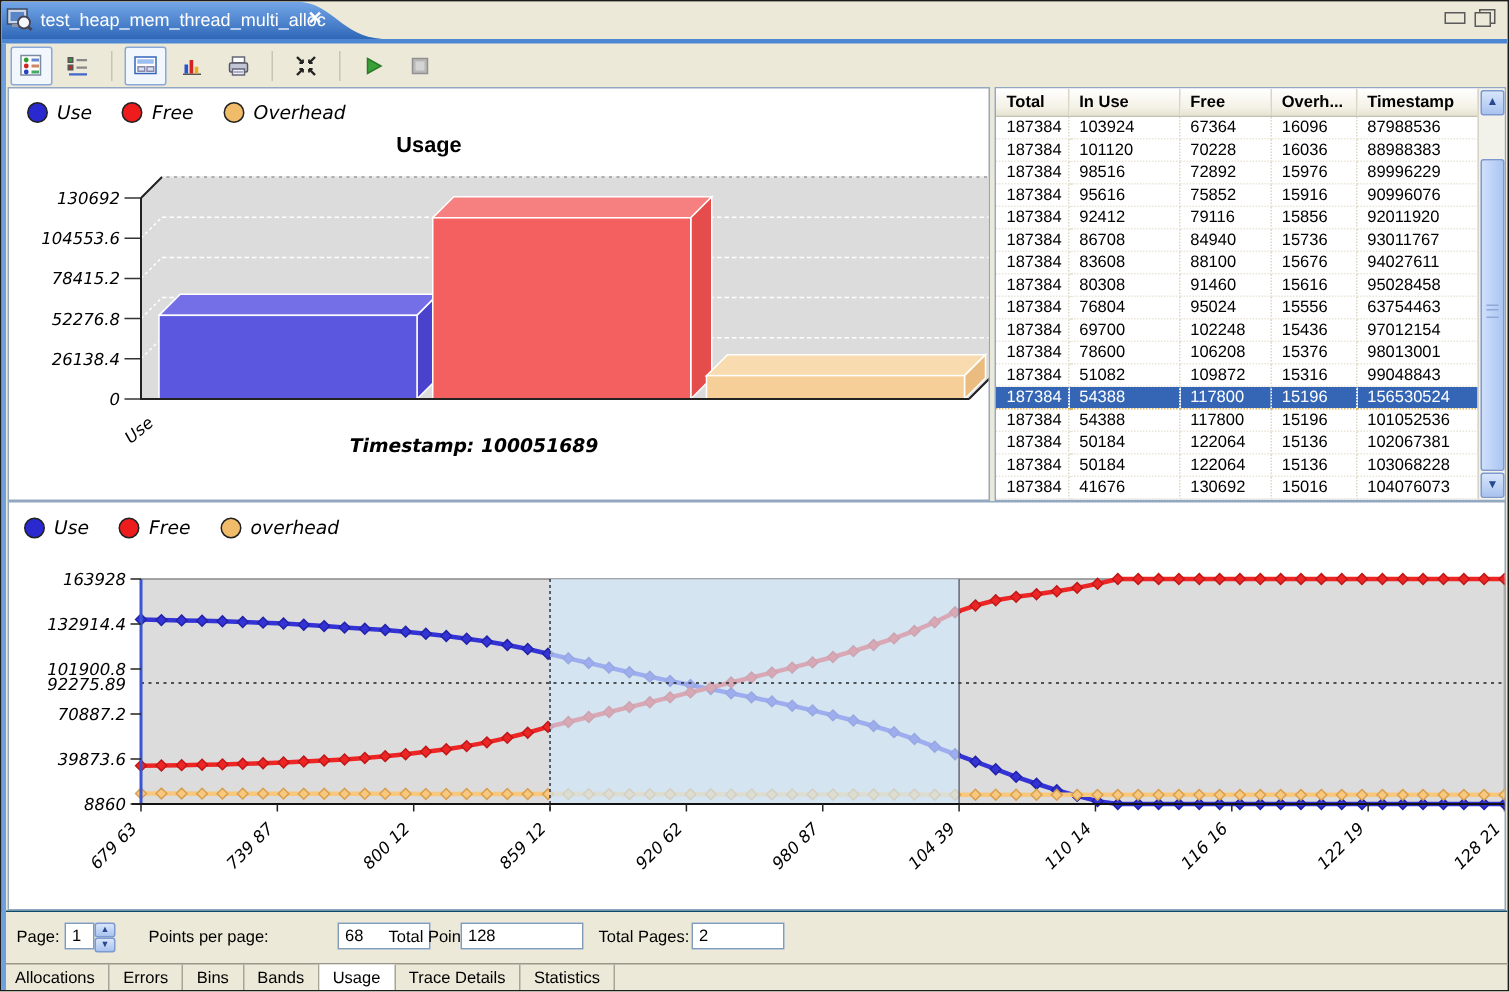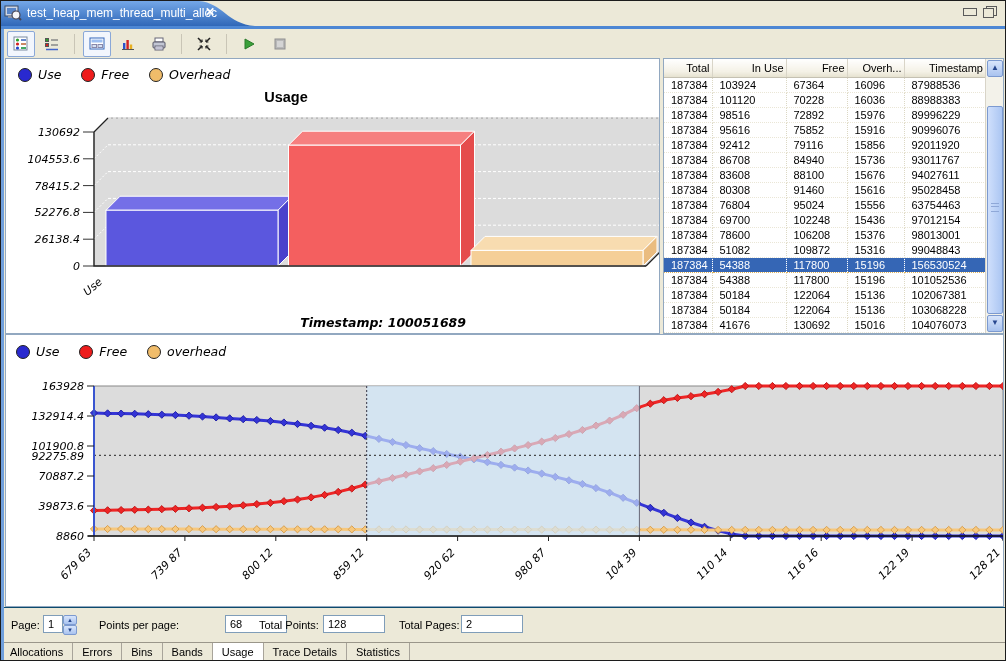--- a/index.html
+++ b/index.html
@@ -27,27 +27,27 @@
   #panel-table{left:662px;top:57px;width:341px;height:276px;}
   #panel-line{left:4px;top:333px;width:999px;height:273px;}
   .leftstrip{position:absolute;left:0;top:28px;bottom:0;width:3px;background:#6f9fdc;}
   
   .legend{position:absolute;display:flex;gap:20px;align-items:center;font:italic 12.5px "DejaVu Sans",sans-serif;color:#000;}
   #legend-top{left:12px;top:8px;}
   #legend-bottom{left:10px;top:9px;}
   .leg{display:flex;align-items:center;gap:6px;}
   .dot{display:inline-block;width:12px;height:12px;border-radius:50%;border:1px solid #222;}
   .chart-title{position:absolute;top:30px;left:130px;width:300px;text-align:center;font-weight:bold;font-size:14.5px;color:#000;}
-  .chart-subtitle{position:absolute;top:256px;left:160px;width:300px;text-align:right;font:bold italic 12.5px "DejaVu Sans",sans-serif;color:#000;}
+  .chart-subtitle{position:absolute;top:230px;left:160px;width:300px;text-align:center;font:bold italic 12.5px "DejaVu Sans",sans-serif;color:#000;}
   .axlbl{font-family:"DejaVu Sans",sans-serif;font-style:italic;font-size:11px;fill:#000;}
   svg.chart{position:absolute;left:0;top:0;}
   
   .tablewrap{position:absolute;left:0;top:0;right:17px;bottom:0;overflow:hidden;background:#fff;}
   table{border-collapse:collapse;table-layout:fixed;width:100%;font-size:11px;color:#000;}
-  th{height:18px;font-weight:normal;text-align:right;padding:0 2px 0 7px;background:linear-gradient(#ffffff,#f4f1e6 70%,#e6e2d0);border-right:1px solid #d9d5c8;border-bottom:1px solid #c5c1b2;white-space:nowrap;overflow:hidden;}
+  th{height:18px;font-weight:bold;text-align:left;padding:0 2px 0 7px;background:linear-gradient(#ffffff,#f4f1e6 70%,#e6e2d0);border-right:1px solid #d9d5c8;border-bottom:1px solid #c5c1b2;white-space:nowrap;overflow:hidden;}
   td{height:14px;line-height:14px;padding:0 2px 0 7px;border-right:1px dotted #dcd8c4;border-bottom:1px dotted #eae6d6;white-space:nowrap;overflow:hidden;}
   tr.sel td{background:#3566b5;color:#fff;border-right:1px dotted #4b79c2;border-top:1px dotted #e0b45c;border-bottom:1px dotted #e0b45c;}
   
   .sb{position:absolute;right:0;top:0;bottom:0;width:17px;background:#f3f2ea;border-left:1px solid #d8d4c8;}
   .sb-btn{position:absolute;left:1px;width:14px;height:15px;background:linear-gradient(#d8e5fb,#a9c3ef);border:1px solid #7c9ad0;border-radius:2px;color:#27478f;font-size:8px;line-height:14px;text-align:center;}
   .sb-up{top:1px;}
   .sb-down{bottom:1px;}
   .sb-thumb{position:absolute;left:1px;top:47px;height:206px;width:14px;background:linear-gradient(90deg,#cfdffc,#abc6f2);border:1px solid #7c9ad0;border-radius:2px;}
   .grip{position:absolute;left:3px;top:96px;width:8px;height:7px;border-top:1px solid #8fa8d8;border-bottom:1px solid #8fa8d8;}
   .grip::after{content:"";position:absolute;left:0;top:2px;width:8px;height:1px;background:#8fa8d8;}
@@ -447,21 +447,21 @@
     <span class="spin" style="left:42px">
       <input class="field" value="1" style="">
       <span class="spinbtns">
         <div>▲</div>
         <div>▼</div>
       </span>
     </span>
     <span class="lbl" style="left:98px">Points per page:</span>
     <input class="field" style="left: 181px; width: 62px; margin-left: 43px;" value="68">
     <span class="lbl" style="left:258px">Total Points:</span>
-    <input class="field" style="left: 322px; width: 62px;" value="128">
+    <input class="field" style="left: 306px; width: 82px;" value="128">
     <span class="lbl" style="left:398px">Total Pages:</span>
     <input class="field" style="left: 460px; width: 62px;" value="2">
   </div>
 
   <div class="btabs" id="bottom-tabs">
       <span class="btab">Allocations</span>
       <span class="btab">Errors</span>
       <span class="btab">Bins</span>
       <span class="btab">Bands</span>
       <span class="btab active">Usage</span>

